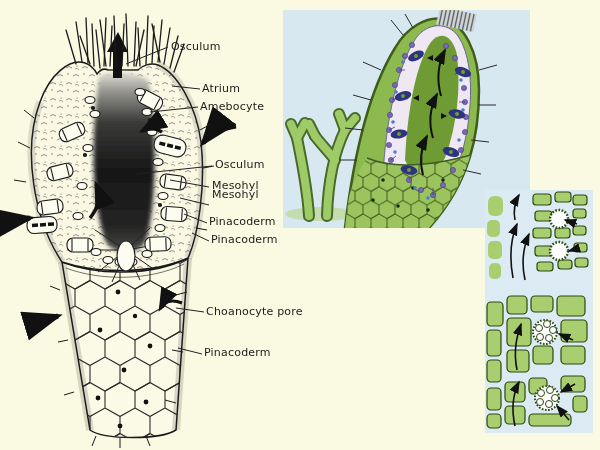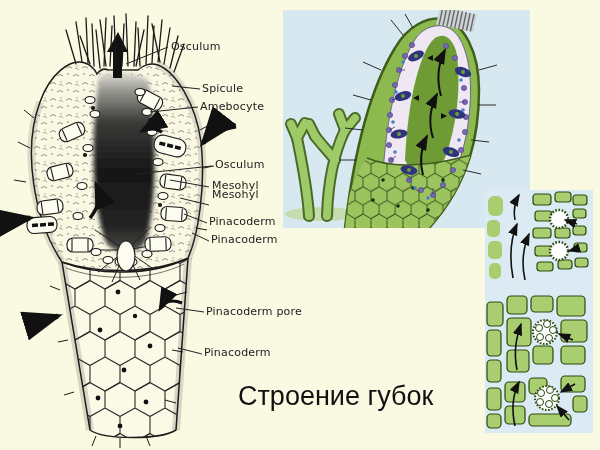--- a/index.html
+++ b/index.html
@@ -238,28 +238,28 @@
           <line x1="209" y1="205" x2="180" y2="198"></line>
       <line x1="207" y1="223" x2="184" y2="214"></line>
           <line x1="209" y1="241" x2="192" y2="233"></line>
       <line x1="204" y1="312" x2="176" y2="308"></line>
           <line x1="202" y1="354" x2="178" y2="348"></line>
     </g>
   </svg>
   </div>
 
   <span class="anat-label" style="left:171px;top:40px">Osculum</span>
-  <span class="anat-label" style="left:202px;top:82px">Spicule</span>
+  <span class="anat-label" style="left:202px;top:82px">Atrium</span>
   <span class="anat-label" style="left:200px;top:100px">Amebocyte</span>
   <span class="anat-label" style="left:215px;top:158px">Osculum</span>
   <span class="anat-label" style="left:212px;top:179px">Mesohyl</span>
   <span class="anat-label" style="left:212px;top:188px">Mesohyl</span>
   <span class="anat-label" style="left:209px;top:215px">Pinacoderm</span>
   <span class="anat-label" style="left:211px;top:233px">Pinacoderm</span>
-  <span class="anat-label" style="left:206px;top:305px">Pinacoderm pore</span>
+  <span class="anat-label" style="left:206px;top:305px">Choanocyte pore</span>
   <span class="anat-label" style="left:204px;top:346px">Pinacoderm</span>
 
   <div class="panel panel-top">
   <svg width="247" height="218" viewBox="0 0 247 218">
     <defs>
       <pattern id="hex2" width="16" height="27.2" patternUnits="userSpaceOnUse">
         <path d="M8,0 L16,4.6 L16,13.6 L8,18.2 L0,13.6 L0,4.6 Z" fill="none" stroke="#3F5E20" stroke-width="1"></path>
         <path d="M8,0 L16,4.6 L16,13.6 L8,18.2 L0,13.6 L0,4.6 Z" transform="translate(8,13.6)" fill="none" stroke="#3F5E20" stroke-width="1"></path>
       </pattern>
       <linearGradient id="agrad" x1="0" y1="0" x2="1" y2="0">
@@ -531,15 +531,14 @@
         <path d="M32,180 C28,160 32,146 36,134" marker-end="url(#ah3)"></path>
         <path d="M30,236 C26,218 28,204 34,192" marker-end="url(#ah3)"></path>
         <path d="M88,150 L74,144" marker-end="url(#ah3)"></path>
         <path d="M90,194 L76,202" marker-end="url(#ah3)"></path>
         <path d="M84,230 L72,216" marker-end="url(#ah3)"></path>
       </g>
     </g>
   </svg>
   </div>
 
-  <div class="slide-title">Строение губок</div>
 
 </div>
 
 </body></html>

